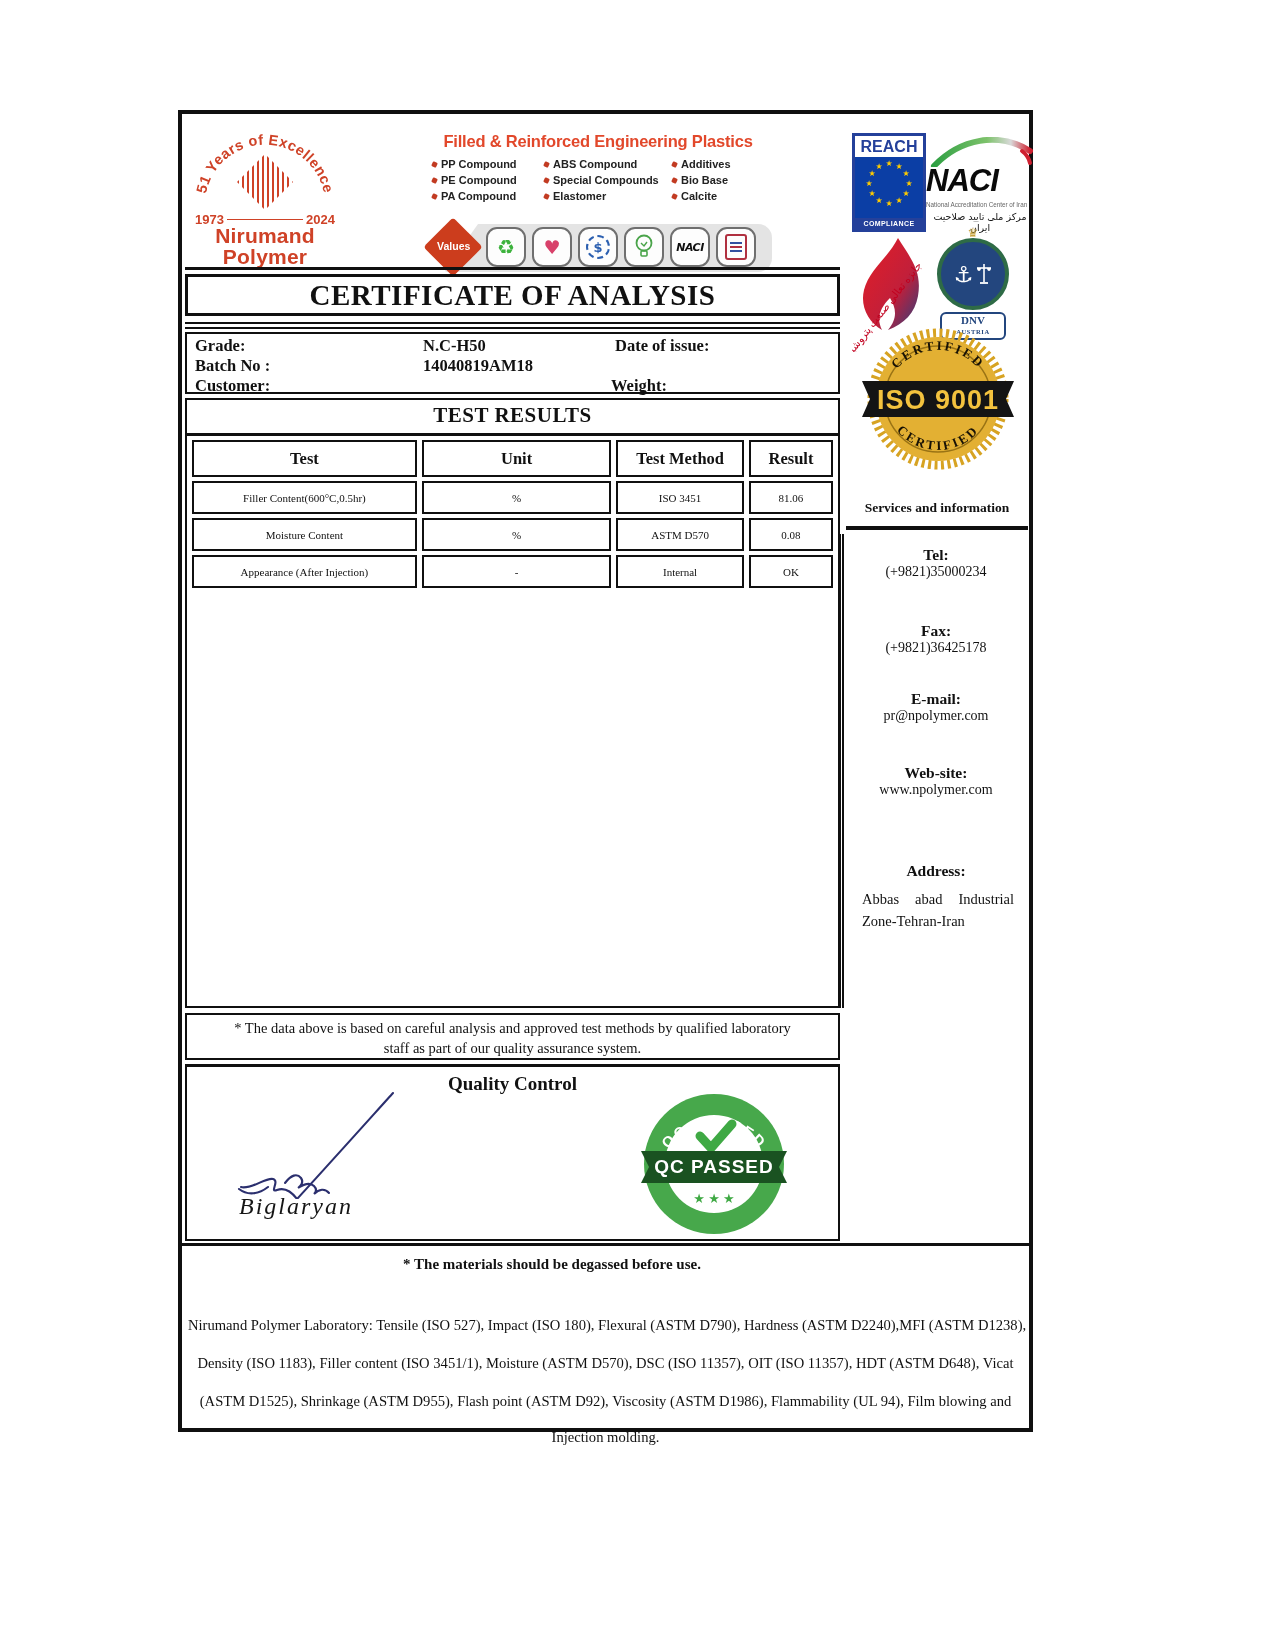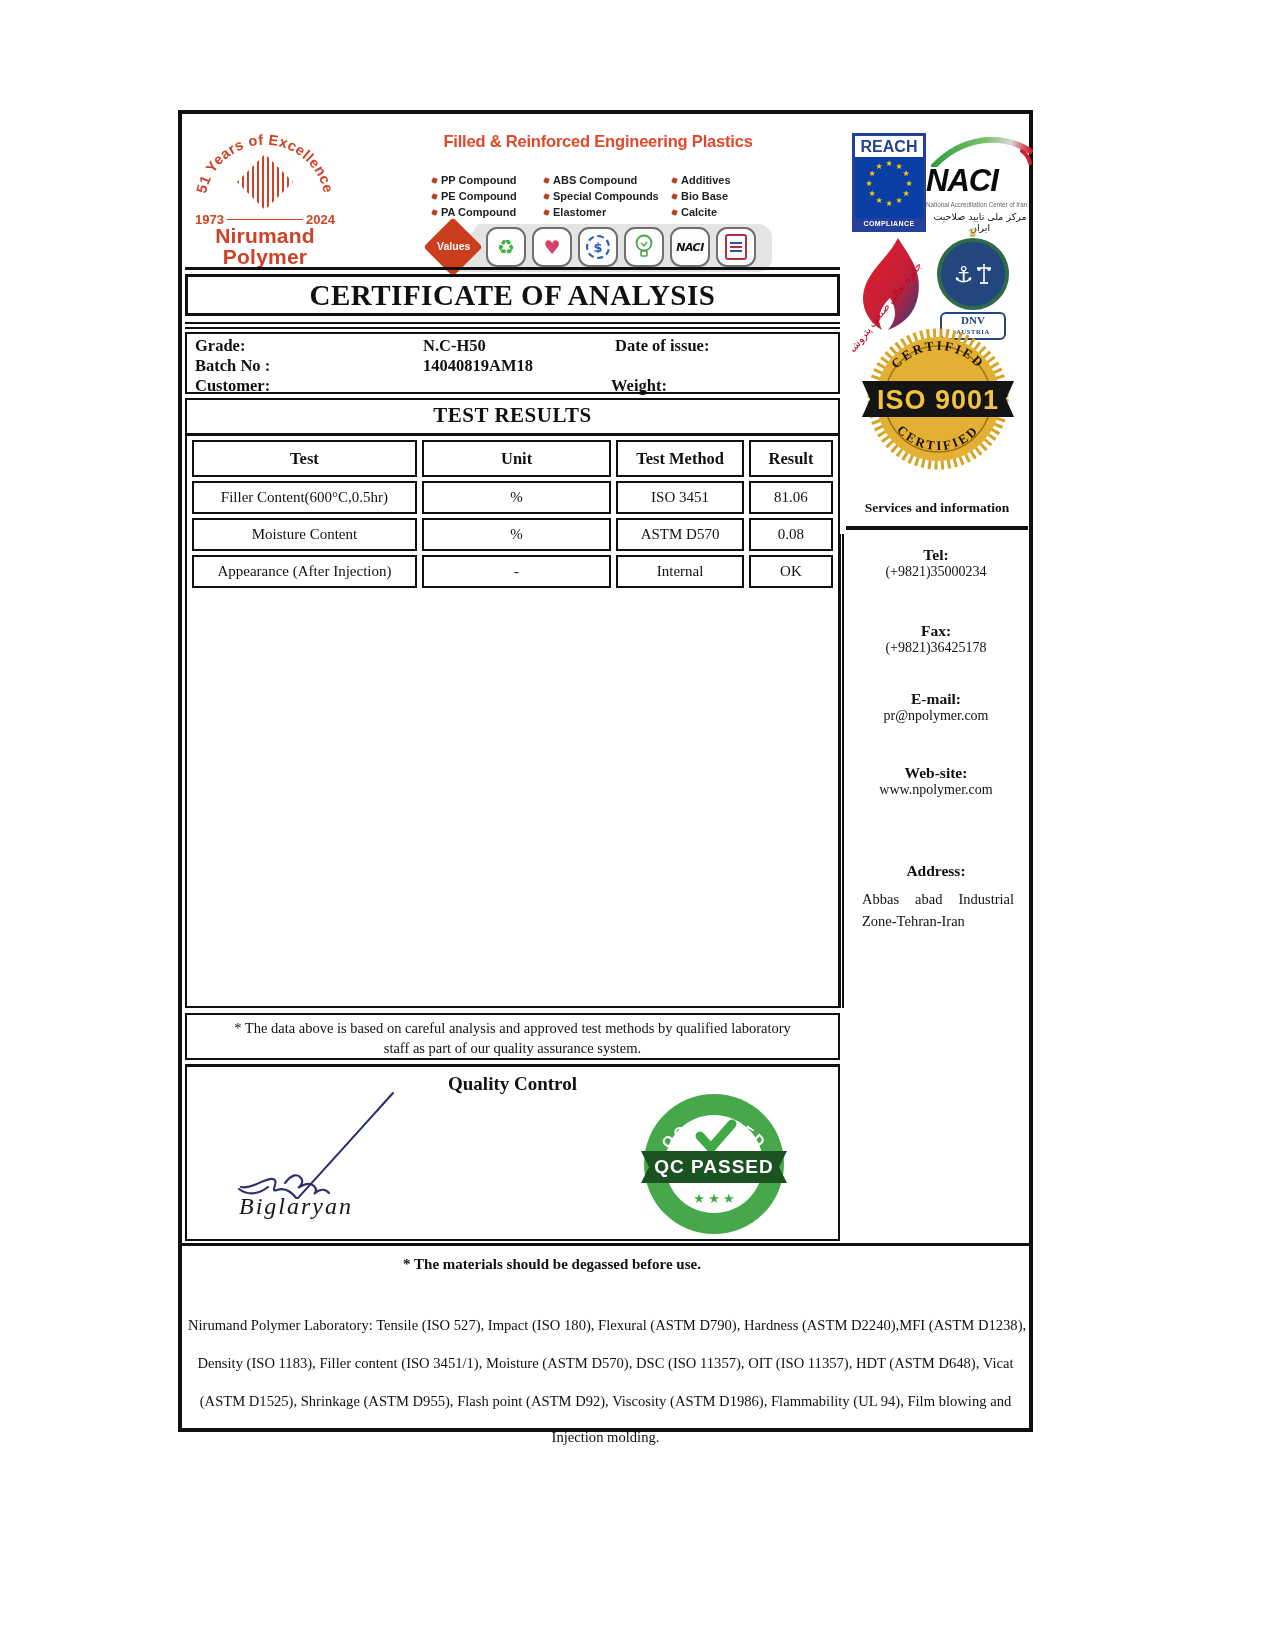--- a/index.html
+++ b/index.html
@@ -17,21 +17,21 @@
   .logo-years{position:absolute;left:0;top:84px;width:140px;display:flex;align-items:center;
     font-family:"Liberation Sans",sans-serif;font-weight:bold;color:#cf4227;font-size:13px;}
   .logo-years .yline{flex:1;height:0;border-top:1.5px solid #cf4227;margin:0 3px 0 3px;}
   .logo-name{position:absolute;left:0;top:97px;width:140px;text-align:center;color:#cf4227;
     font-family:"Liberation Sans",sans-serif;font-weight:bold;font-size:21px;line-height:21px;letter-spacing:.2px;}
 
   
   .hdr{position:absolute;left:240px;top:18px;width:352px;}
   .hdr-title{font-family:"Liberation Sans",sans-serif;font-weight:bold;font-size:16.5px;
     color:#e2482b;text-align:center;letter-spacing:-.2px;white-space:nowrap;}
-  .hdr-cols{display:flex;margin-top:21px;padding-left:10px;}
+  .hdr-cols{display:flex;margin-top:5px;padding-left:10px;}
   .hdr-col{font-family:"Liberation Sans",sans-serif;font-weight:bold;font-size:11px;color:#222;
     line-height:16px;}
   .hdr-col.c1{width:112px;} .hdr-col.c2{width:128px;} .hdr-col.c3{width:92px;}
   .ci{white-space:nowrap;}
   .ci::before{content:"";display:inline-block;width:5px;height:5px;background:#c23b22;
     border-radius:1px;transform:rotate(25deg);margin-right:4px;vertical-align:1px;}
   .values-strip{position:absolute;left:6px;top:88px;width:344px;height:54px;}
   .values-banner{position:absolute;left:16px;top:4px;width:328px;height:48px;background:#e4e4e4;
     border-radius:4px 14px 14px 4px;clip-path:polygon(34px 0,100% 0,100% 100%,0 100%);}
   .values-diamond{position:absolute;left:4px;top:6px;width:42px;height:42px;background:#cc3d1d;
@@ -87,21 +87,21 @@
   .info-row{position:absolute;left:0;width:100%;height:20px;font-weight:bold;font-size:16.5px;}
   .ilabel{position:absolute;left:8px;} .ivalue{position:absolute;left:236px;} .ilabel2{position:absolute;left:428px;}
 
   
   .main-col{position:absolute;left:3px;top:284px;width:655px;height:610px;border:2px solid #101010;box-sizing:border-box;}
   .tr-heading{height:30px;border-bottom:3px solid #101010;text-align:center;font-weight:bold;
     font-size:21px;letter-spacing:.5px;padding-top:3px;}
   table.results{width:100%;border-collapse:separate;border-spacing:5px 4px;table-layout:fixed;}
   table.results th,table.results td{border:2px solid #101010;text-align:center;overflow:hidden;}
   table.results th{font-size:16.5px;font-weight:bold;height:31px;}
-  table.results td{font-size:15px;font-weight:normal;height:27px;}
+  table.results td{font-size:11px;font-weight:normal;height:27px;}
   col.c-test{width:222px;} col.c-unit{width:187px;} col.c-method{width:126px;} col.c-result{width:83px;}
 
   .foot-box{position:absolute;left:3px;top:899px;width:655px;height:47px;border:2px solid #101010;
     box-sizing:border-box;text-align:center;font-size:14.5px;line-height:20px;padding-top:3px;}
 
   
   .services-title{position:absolute;left:664px;top:386px;width:182px;text-align:center;
     font-weight:bold;font-size:13.5px;}
   .services-line{position:absolute;left:664px;top:412px;width:182px;height:4px;background:#101010;}
   .vsep{position:absolute;left:657px;top:420px;width:5px;height:474px;border-left:2px solid #101010;

